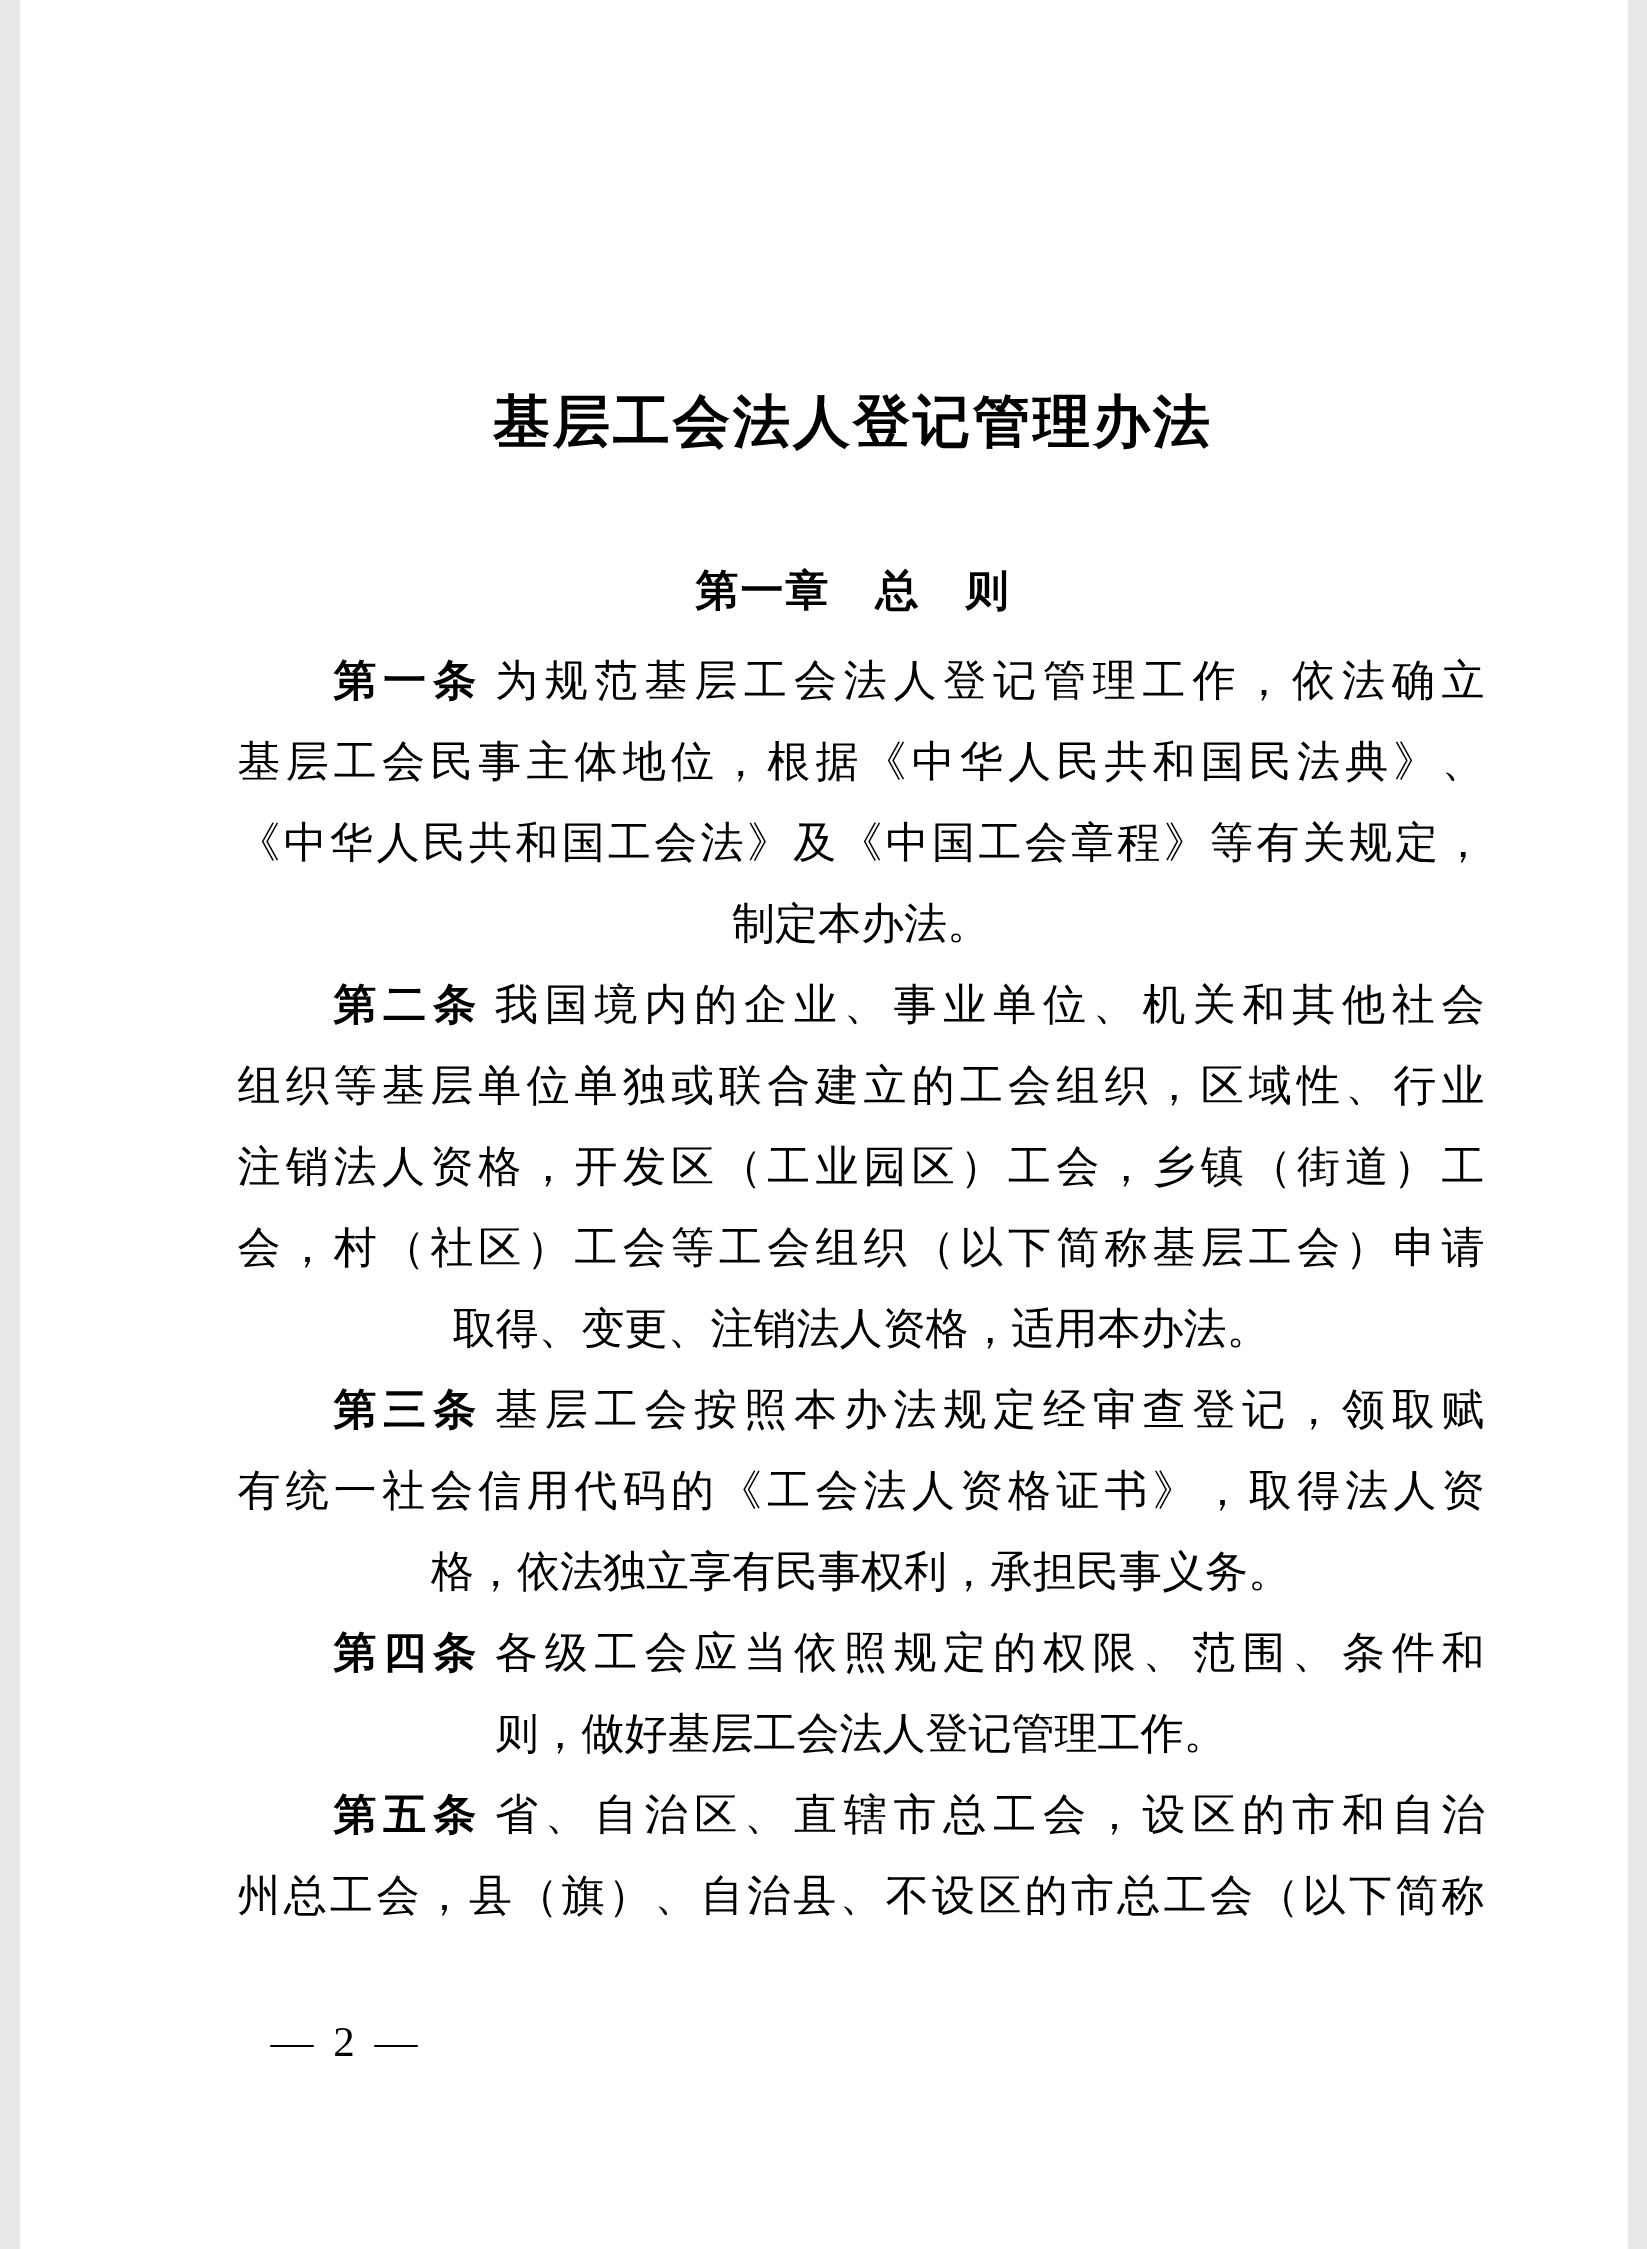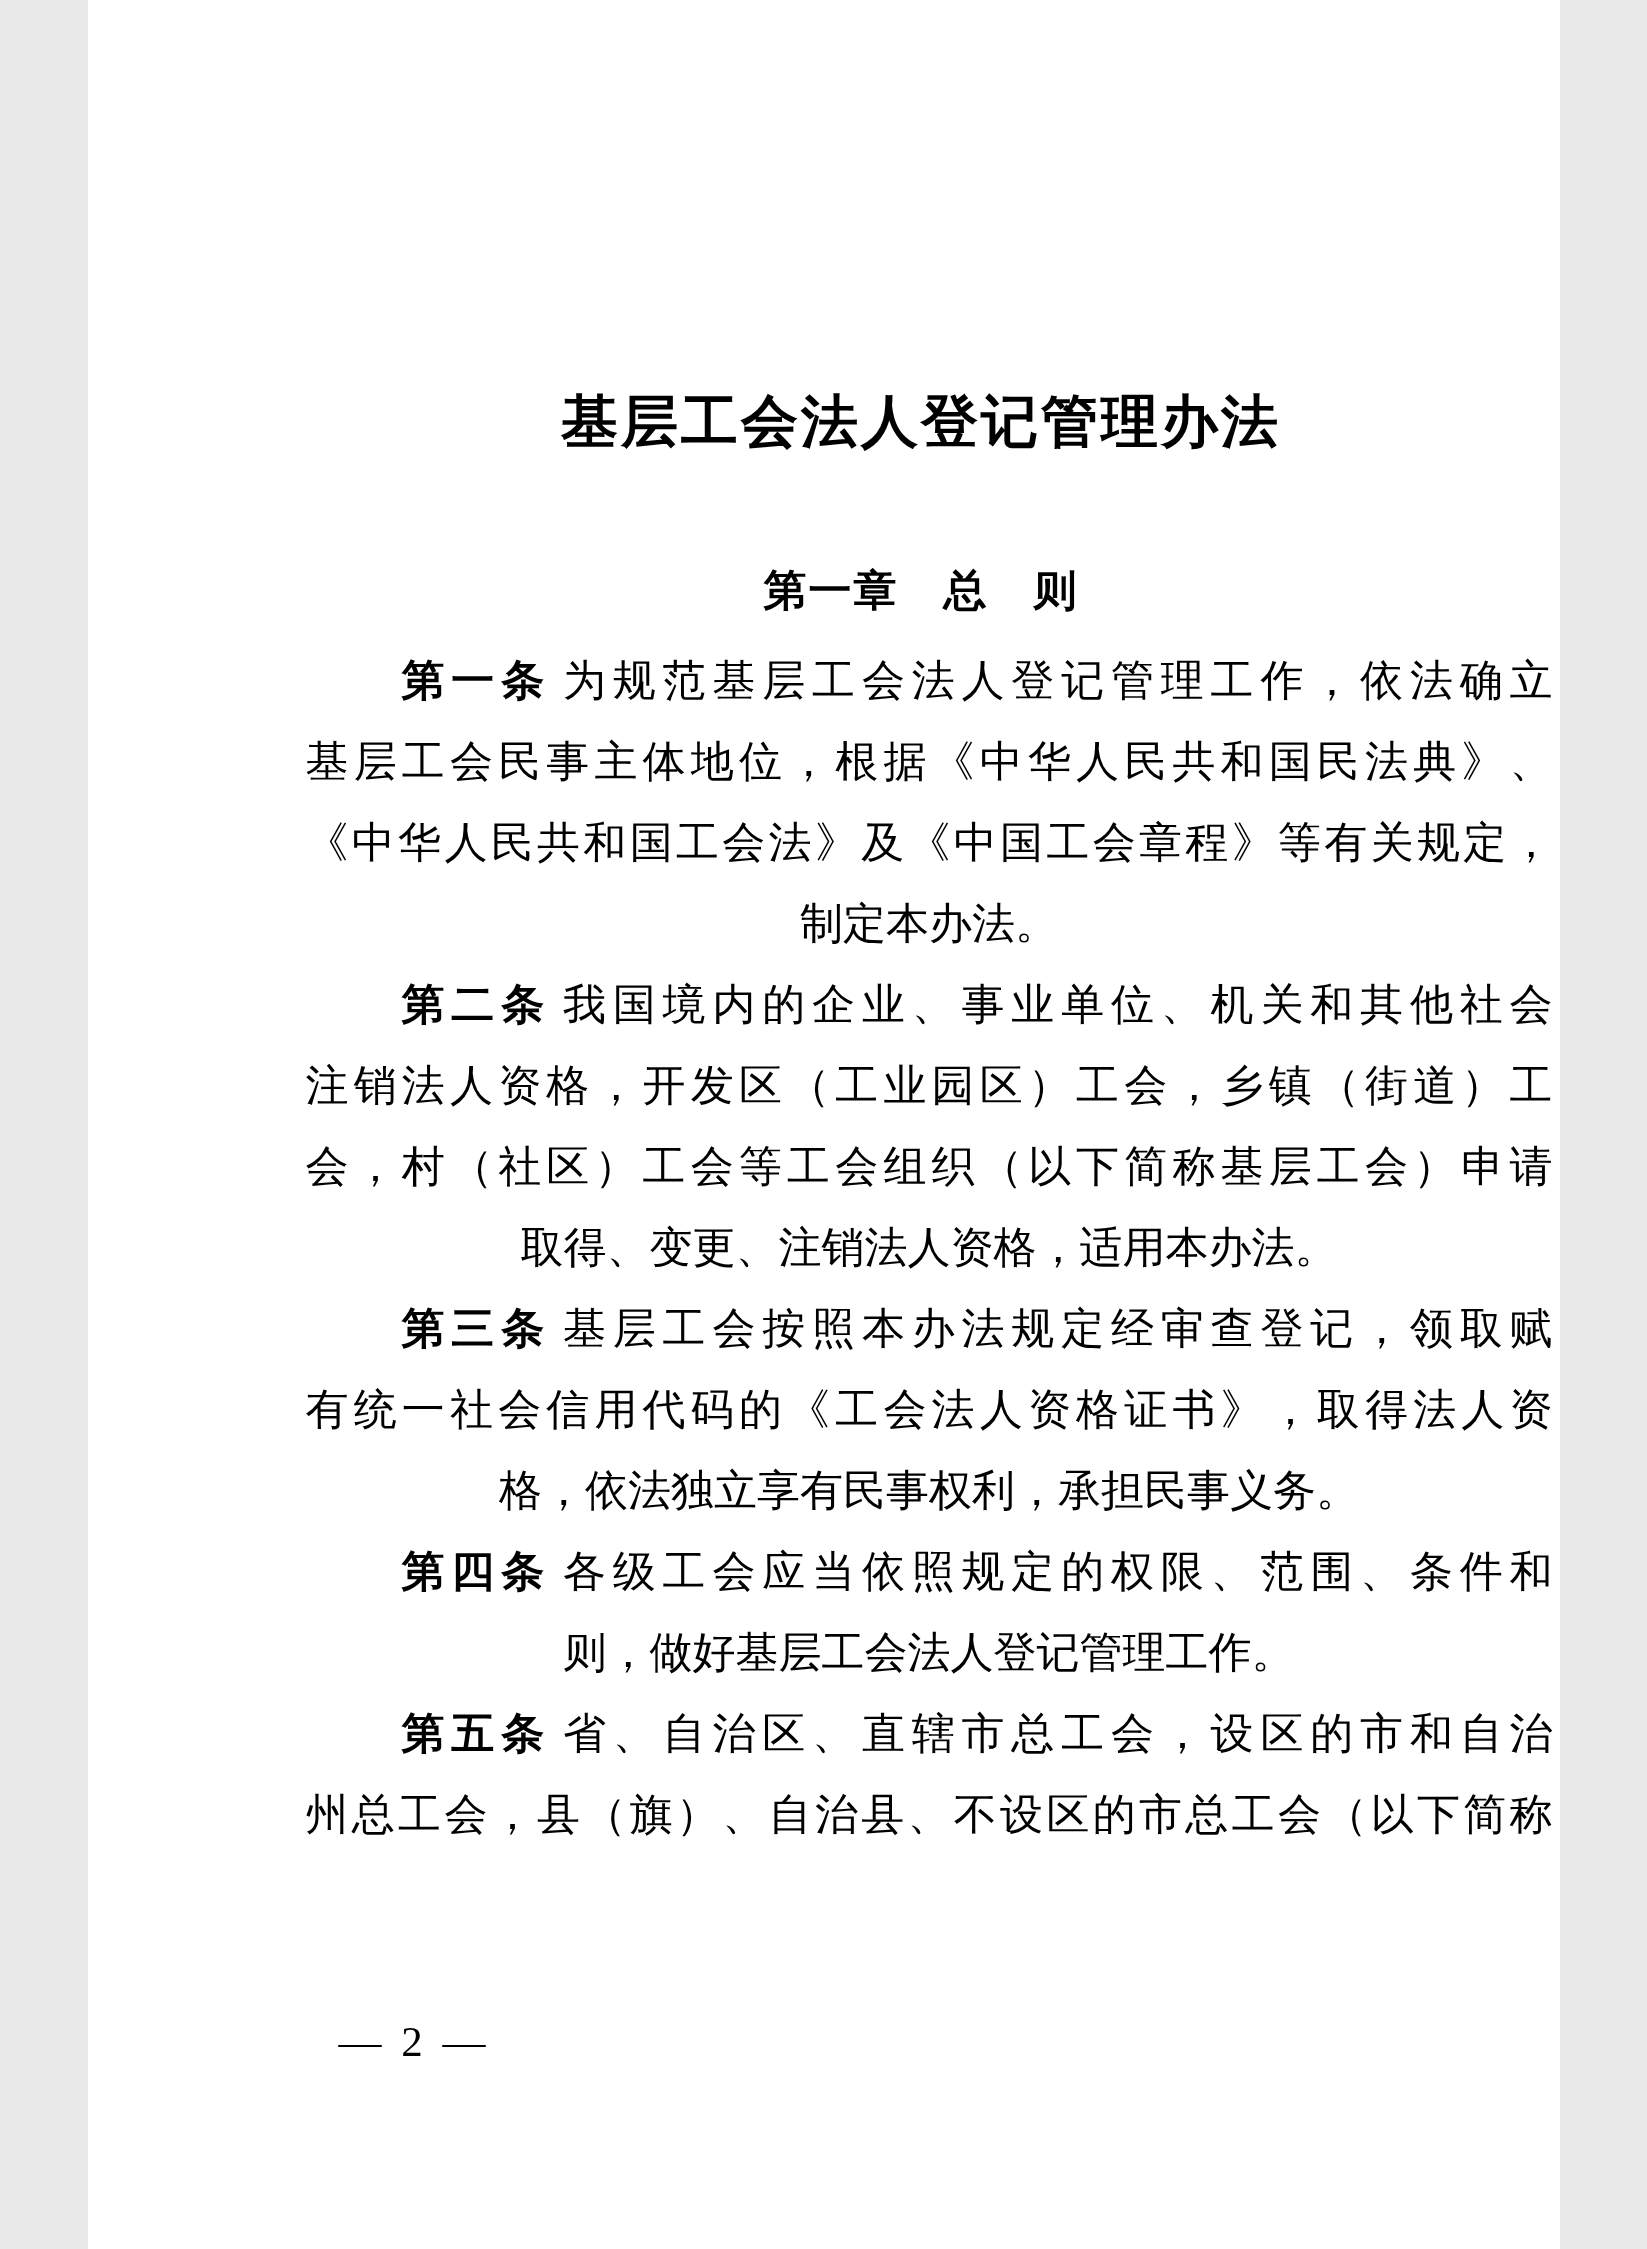--- a/index.html
+++ b/index.html
@@ -2,21 +2,21 @@
 <html><head>
 <meta charset="utf-8">
 <style>
   html, body {
     margin: 0;
     padding: 0;
     background: #e8e8e8;
   }
   .page {
     position: relative;
-    width: 1472px;
+    width: 1608px;
     height: 2249px;
     margin: 0 auto;
     background: #ffffff;
     color: #000000;
     overflow: hidden;
     font-family: "Liberation Serif", serif;
   }
   .doc-title {
     position: absolute;
     top: 392px;
@@ -94,20 +94,21 @@
 
     <div class="para">
       <div class="line j first"><span class="term">第一条</span><span>为规范基层工会法人登记管理工作，依法确立</span></div>
       <div class="line j">基层工会民事主体地位，根据《中华人民共和国民法典》、</div>
       <div class="line j">《中华人民共和国工会法》及《中国工会章程》等有关规定，</div>
       <div class="line">制定本办法。</div>
     </div>
 
     <div class="para">
       <div class="line j first"><span class="term">第二条</span><span>我国境内的企业、事业单位、机关和其他社会</span></div>
+      <div class="line j">组织等基层单位单独或联合建立的工会组织，区域性、行业</div>
       <div class="line j">注销法人资格，开发区（工业园区）工会，乡镇（街道）工</div>
       <div class="line j">会，村（社区）工会等工会组织（以下简称基层工会）申请</div>
       <div class="line">取得、变更、注销法人资格，适用本办法。</div>
     </div>
 
     <div class="para">
       <div class="line j first"><span class="term">第三条</span><span>基层工会按照本办法规定经审查登记，领取赋</span></div>
       <div class="line j">有统一社会信用代码的《工会法人资格证书》，取得法人资</div>
       <div class="line">格，依法独立享有民事权利，承担民事义务。</div>
     </div>

